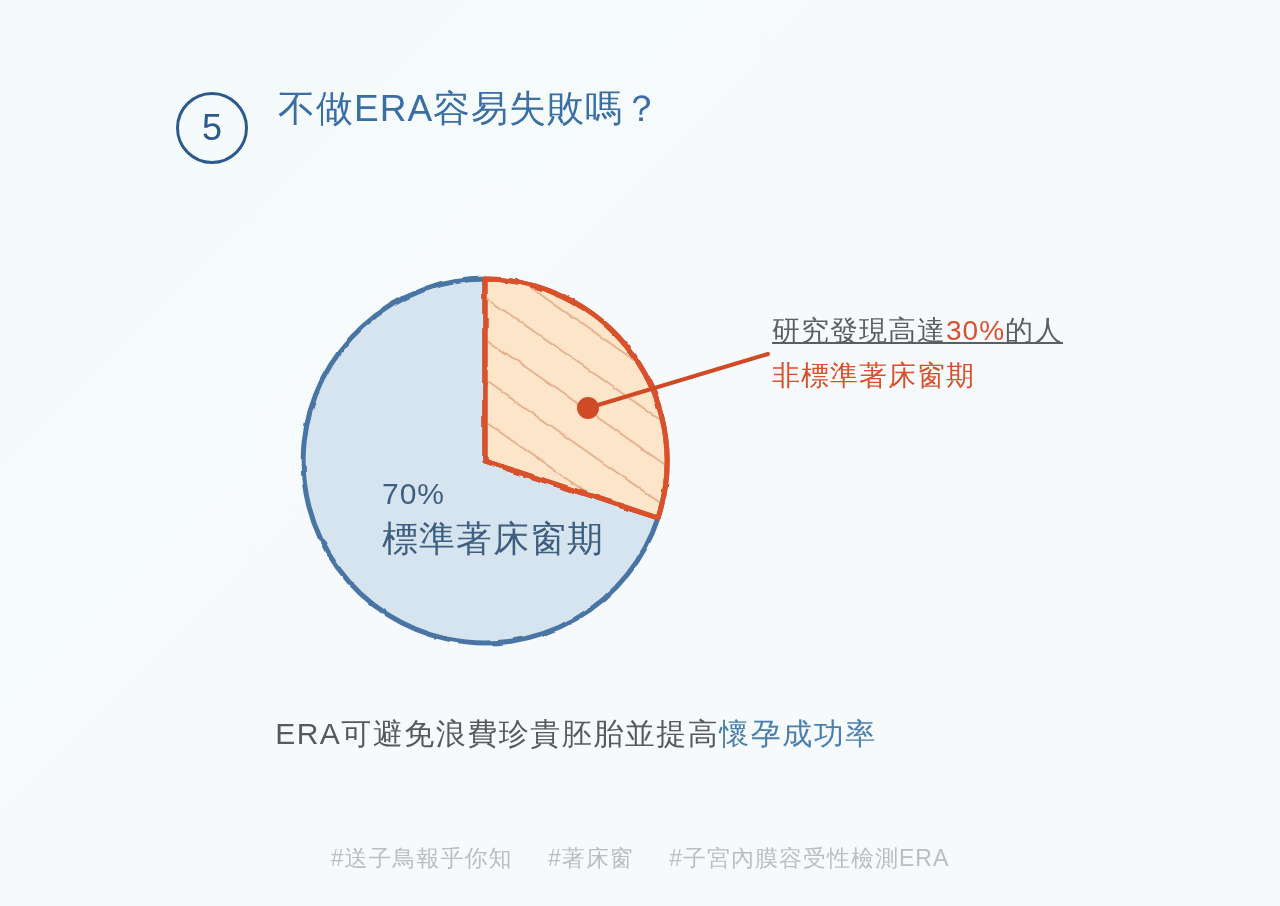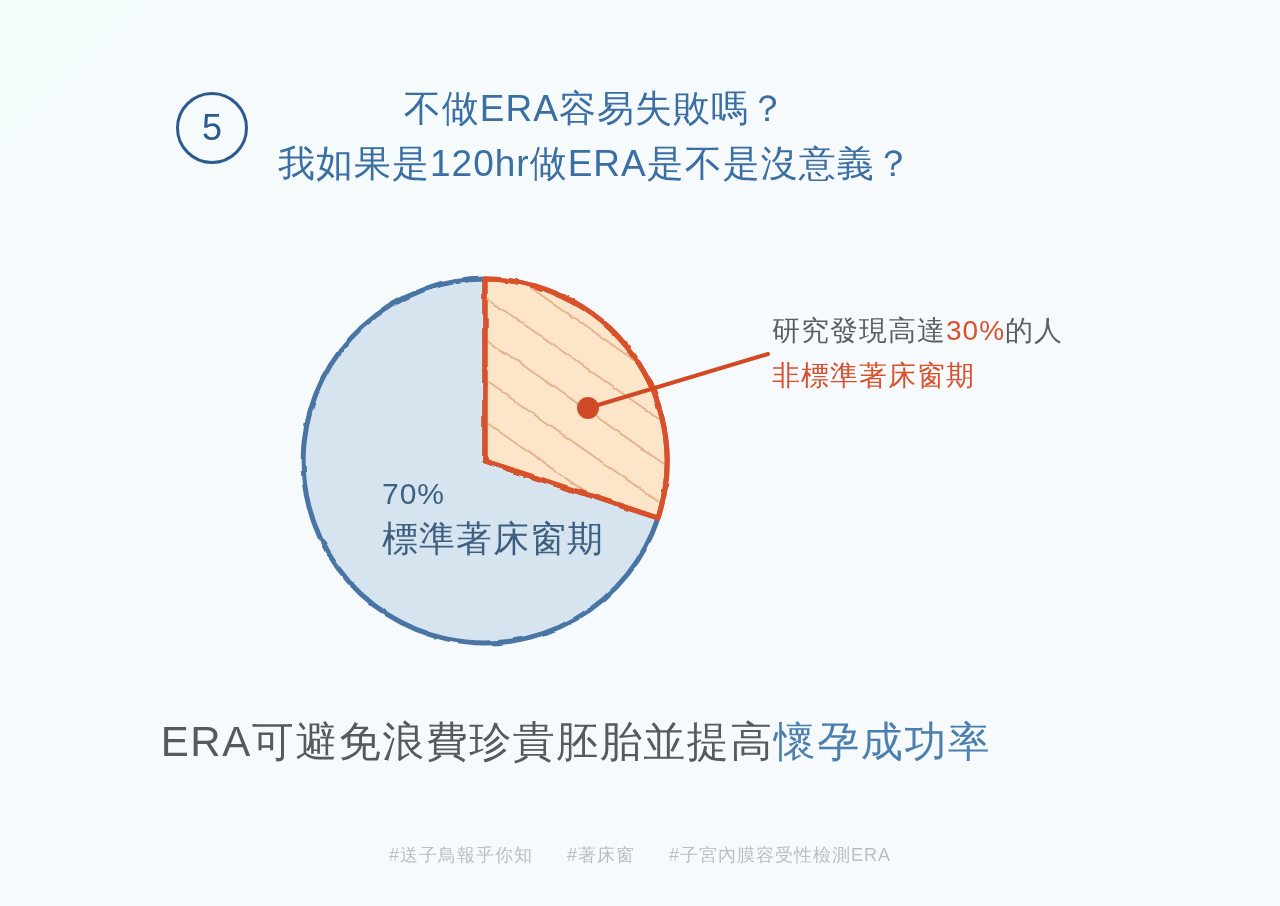--- a/index.html
+++ b/index.html
@@ -81,62 +81,61 @@
   .pie-label .desc { font-size: 36px; display: block; }
 
   .annotation {
     position: absolute;
     left: 772px;
     top: 308px;
     line-height: 1.62;
     letter-spacing: 1px;
     white-space: nowrap;
   }
-  .annotation .l1 { font-size: 28px; color: #5a5f63; display: block; }
+  .annotation .l1 { font-size: 28px; color: #5a5f63; display: block; text-decoration: underline; }
   .annotation .l2 { font-size: 28px; color: #d9512c; display: block; }
   .annotation .hl { color: #d9512c; }
 
   
   .caption {
     position: absolute;
     left: 0;
     top: 714px;
     width: 1152px;
     text-align: center;
-    font-size: 42px;
+    font-size: 30px;
     color: #555a5e;
     letter-spacing: 1.5px;
     white-space: nowrap;
   }
   .caption .blue { color: #4a7fae; }
 
   
   .hashtags {
     position: absolute;
     left: 0;
     top: 843px;
     width: 1280px;
     text-align: center;
-    font-size: 18px;
+    font-size: 23px;
     color: #b9bec2;
     letter-spacing: 1px;
     white-space: nowrap;
   }
   .hashtags span { margin: 0 14px; }
 </style>
 </head>
 <body>
 
 <div class="header">
   <div class="badge">
     <span class="badge-num">5</span>
   </div>
   <div class="heading-block">
     <div class="heading-line">不做ERA容易失敗嗎？</div>
-    <div class="heading-line">我如果是120hr做ERA是不是沒意義？</div>
   </div>
 </div>
 
 <div class="chart-area">
 <svg width="1280" height="906" viewBox="0 0 1280 906" xmlns="http://www.w3.org/2000/svg">
   <defs>
 
     <pattern id="hatch30" width="34" height="34" patternUnits="userSpaceOnUse" patternTransform="rotate(-55)">
       <line x1="0" y1="0" x2="0" y2="34" stroke="#d99a73" stroke-width="3" stroke-linecap="round"></line>
     </pattern>

